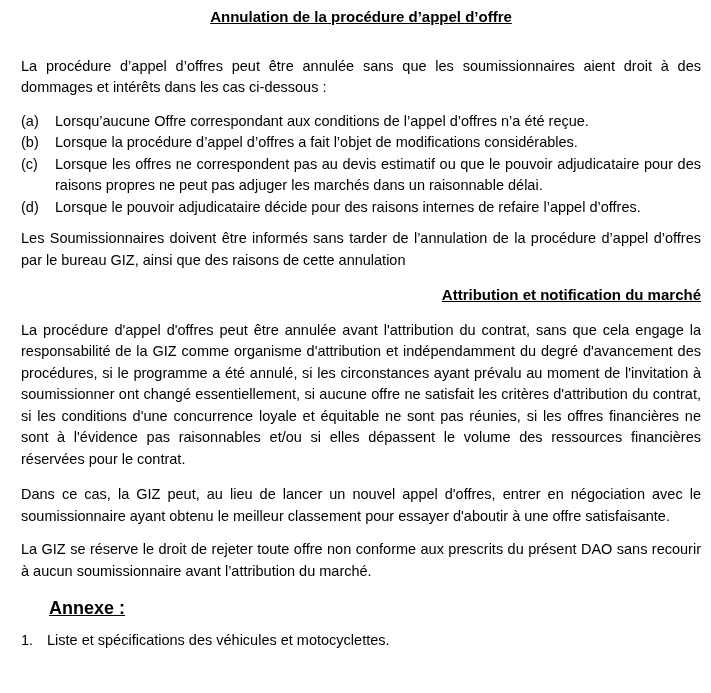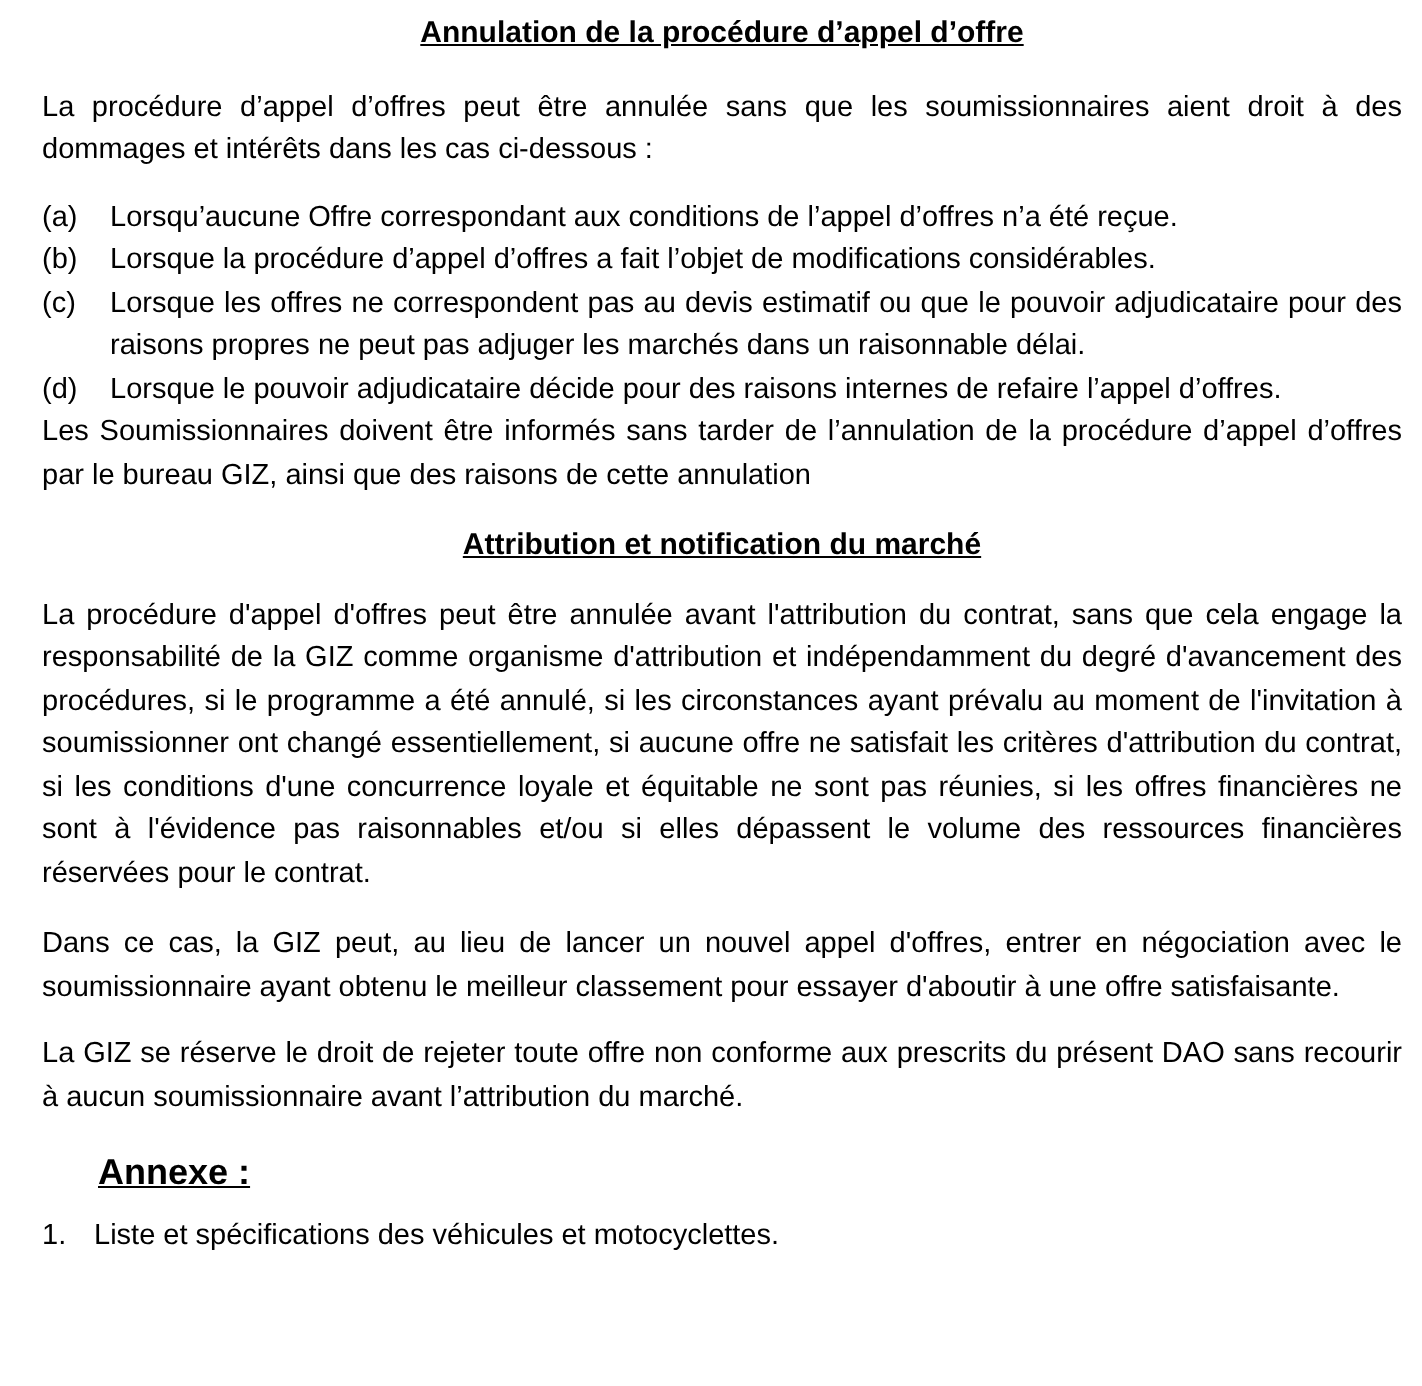--- a/index.html
+++ b/index.html
@@ -21,24 +21,24 @@
     font-weight: bold;
     font-size: 15px;
     margin: 0;
     line-height: 21.5px;
   }
   .heading-center .u, .annex-heading .u { text-decoration: underline; }
   .para {
     margin: 0;
     text-align: justify;
   }
-  .mt-intro  { margin-top: 16px; }
+  .mt-intro  { margin-top: 28px; }
   .mt-list   { margin-top: 12px; }
-  .mt-notice { }
-  .mt-h2     { margin-top: 13px; }
+  .mt-notice { margin-top: 10px; }
+  .mt-h2     { margin-top: 13px; text-align: right; }
   .mt-body   { margin-top: 14px; }
   .mt-res    { margin-top: 12px; }
   .mt-annexh { margin-top: 16px; }
   .mt-annexi { margin-top: 10px; }
   .tight { margin-top: 14px; }
   .li {
     display: flex;
     align-items: flex-start;
   }
   .li .marker {

